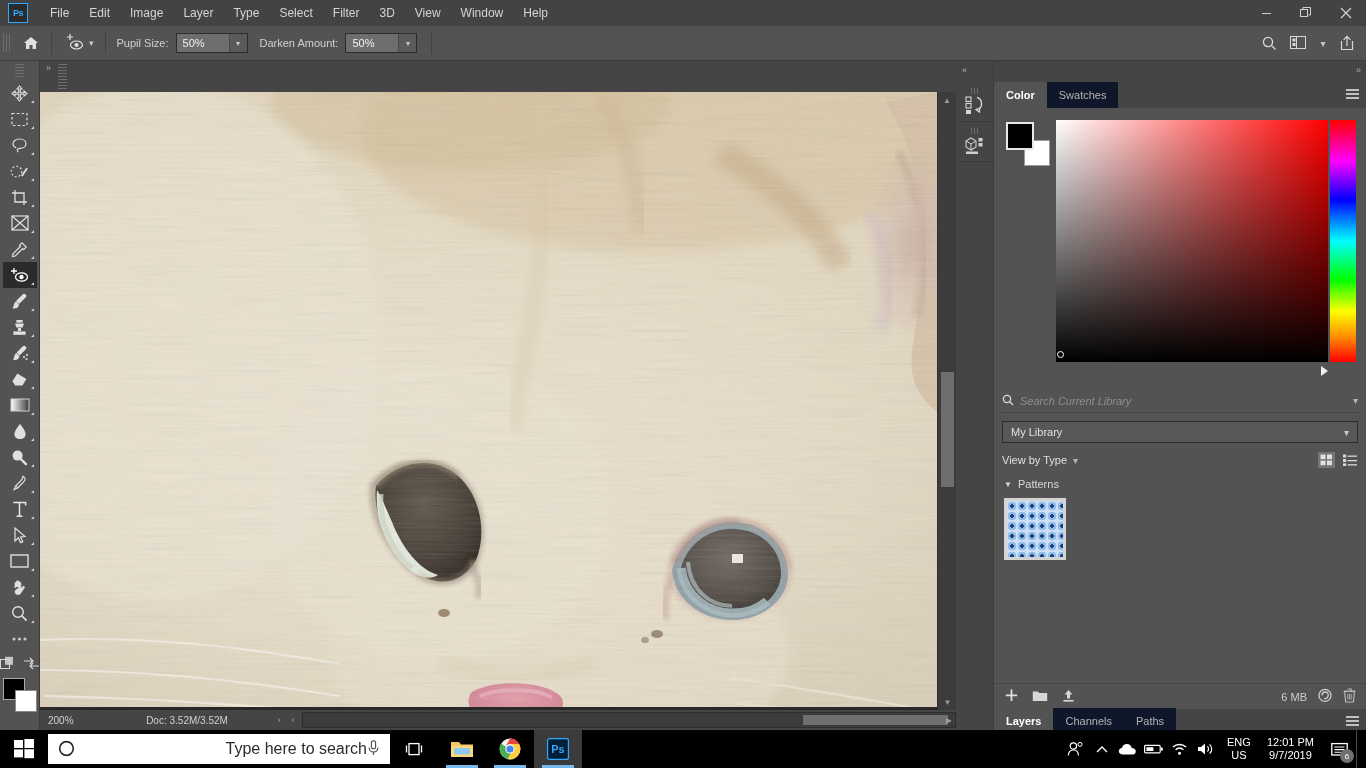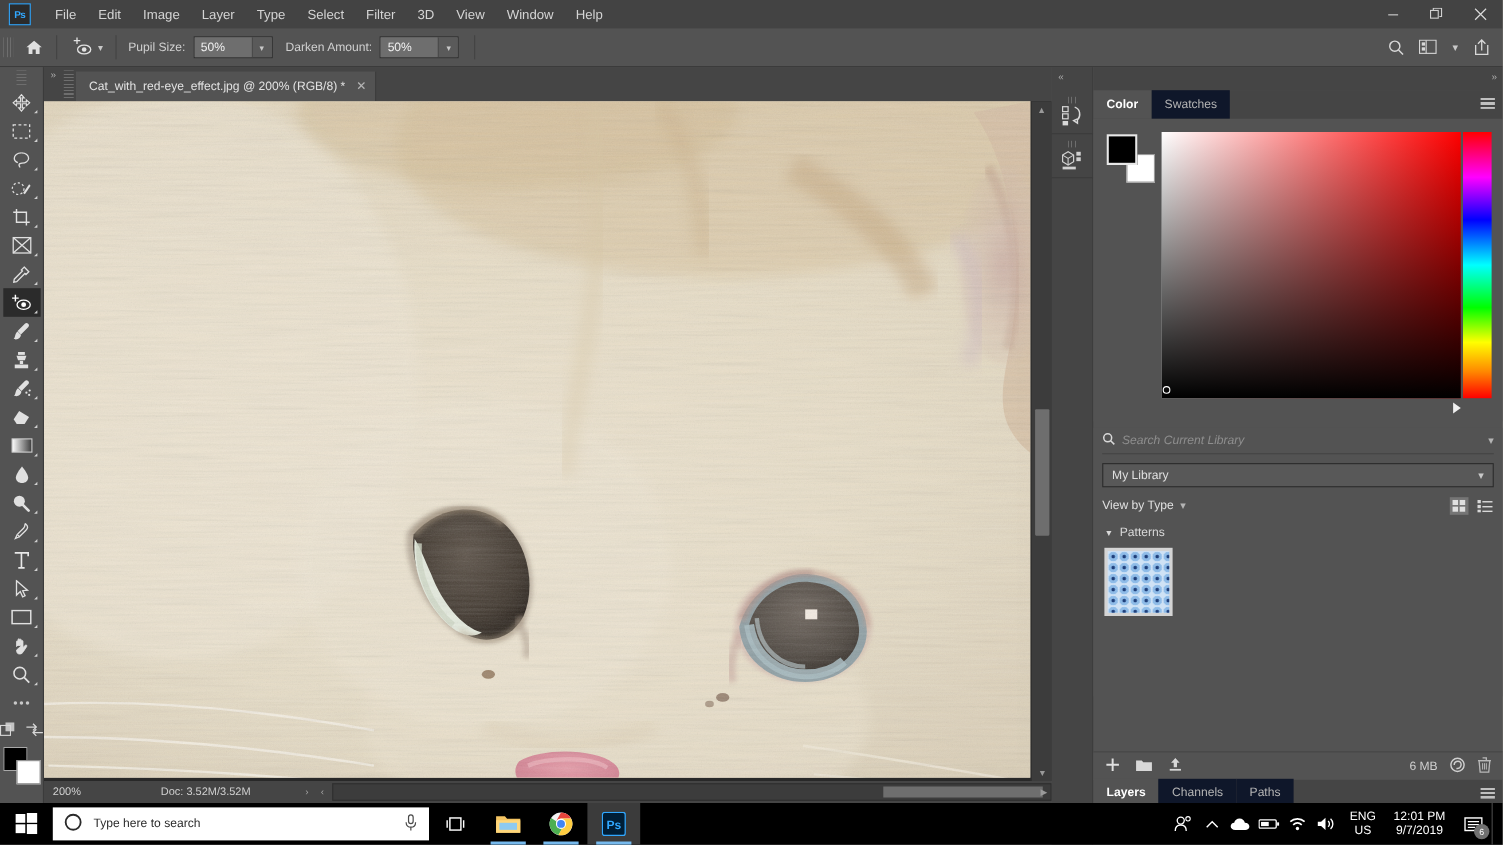--- a/index.html
+++ b/index.html
@@ -200,21 +200,21 @@
   .libfoot .lf-right { margin-left:auto; display:flex; gap:10px; align-items:center; font-size:11px; color:#cfcfcf;}
 
   .layerstabs { position:absolute; left:0; bottom:0; width:372px; height:59px; background:#454545; }
   .layer-tabrow { display:flex; align-items:flex-end; height:25px; position:relative; }
   .layer-body { height:34px; background:#535353; }
 
   
   .taskbar { position:absolute; left:0; bottom:0; width:1366px; height:38px; background:#000000; display:flex; align-items:center;}
   .startbtn { width:48px; height:38px; display:flex; align-items:center; justify-content:center;}
   .searchbox { width:342px; height:30px; background:#ffffff; display:flex; align-items:center; padding:0 10px; margin-left:0px;}
-  .searchtxt { font-size:11px; color:#2b2b2b; margin-left:10px; flex:1;}
+  .searchtxt { font-size:16px; color:#2b2b2b; margin-left:10px; flex:1;text-align:right;}
   .tb-app { width:48px; height:38px; display:flex; align-items:center; justify-content:center; position:relative;}
   .tb-app.run::after { content:''; position:absolute; bottom:0; left:8px; width:32px; height:3px; background:#76b9ed; }
   .tb-app.active { background:#3b3b3b; }
   .tray { margin-left:auto; display:flex; align-items:center; height:38px; padding-right:4px; gap:0;}
   .trayicon { width:26px; height:38px; display:flex; align-items:center; justify-content:center;}
   .traylang { width:40px; text-align:center; font-size:11px; color:#fff; line-height:13px; padding:0 2px;}
   .trayclock { text-align:center; font-size:11px; color:#fff; line-height:13px; padding:0 8px;}
   .traynotif { width:34px; height:38px; display:flex; align-items:center; justify-content:center; position:relative;}
   .notifbadge { position:absolute; right:2px; bottom:5px; width:14px; height:14px; border-radius:50%;
      background:#707070; color:#fff; font-size:8px; display:flex; align-items:center; justify-content:center;}
@@ -496,24 +496,20 @@
 
     <div class="swatches-box">
       <div class="sw-fg"></div>
       <div class="sw-bg"></div>
     </div>
   </div>
 
   <div class="tabbar">
     <span class="collapse-arrows">»</span>
     <div class="tabbar-grip" style="margin-left:18px;"></div>
-    <div class="doctab">
-      <span>Cat_with_red-eye_effect.jpg @ 200% (RGB/8) *</span>
-      <span class="tabclose">✕</span>
-    </div>
   </div>
 
   <div class="canvaswrap">
     <div class="catimg">
       <svg width="897" height="615" viewBox="0 0 897 615" preserveAspectRatio="none">
         <defs>
           <radialGradient id="fur" cx="42%" cy="45%" r="72%">
             <stop offset="0%" stop-color="#efe6d3"></stop>
             <stop offset="55%" stop-color="#e9dfc9"></stop>
             <stop offset="100%" stop-color="#dcd0b8"></stop>

